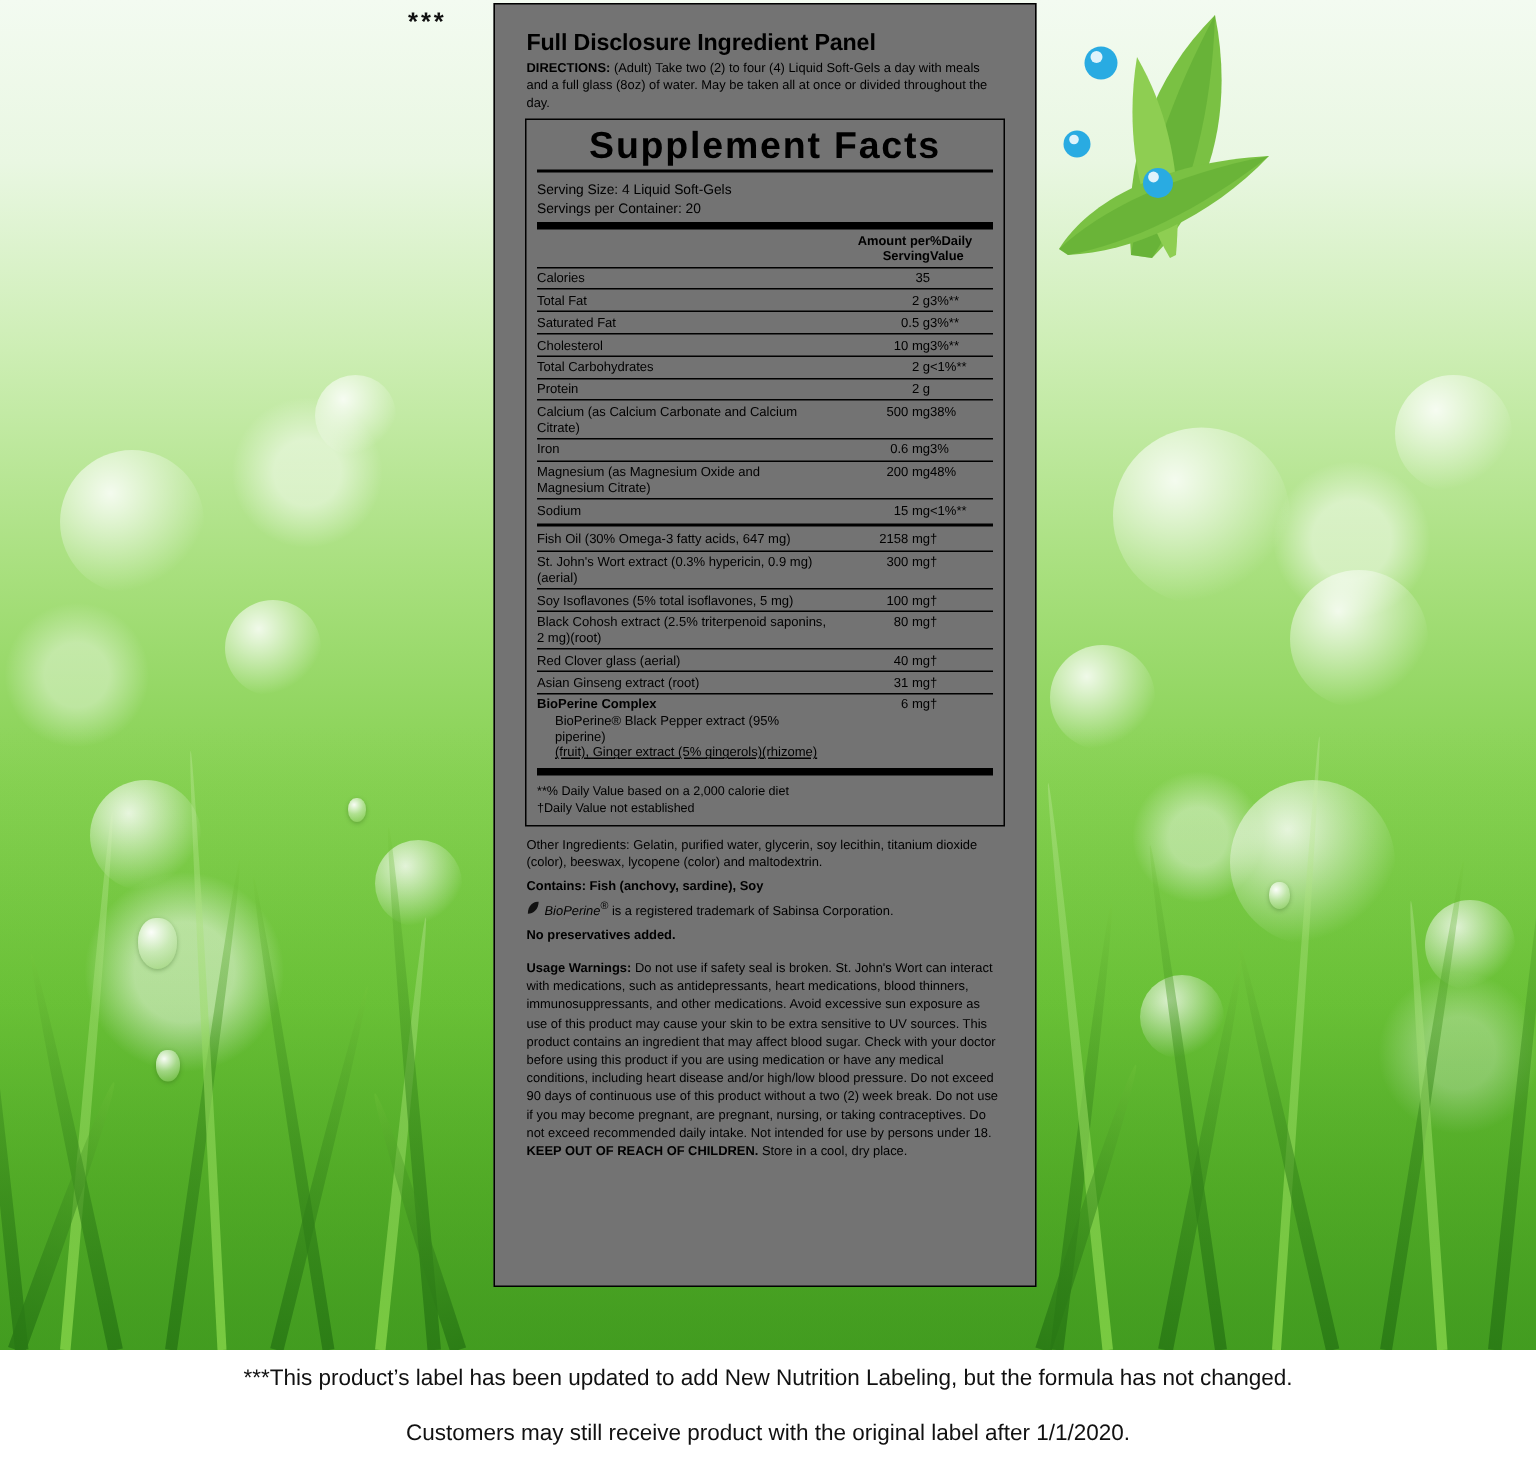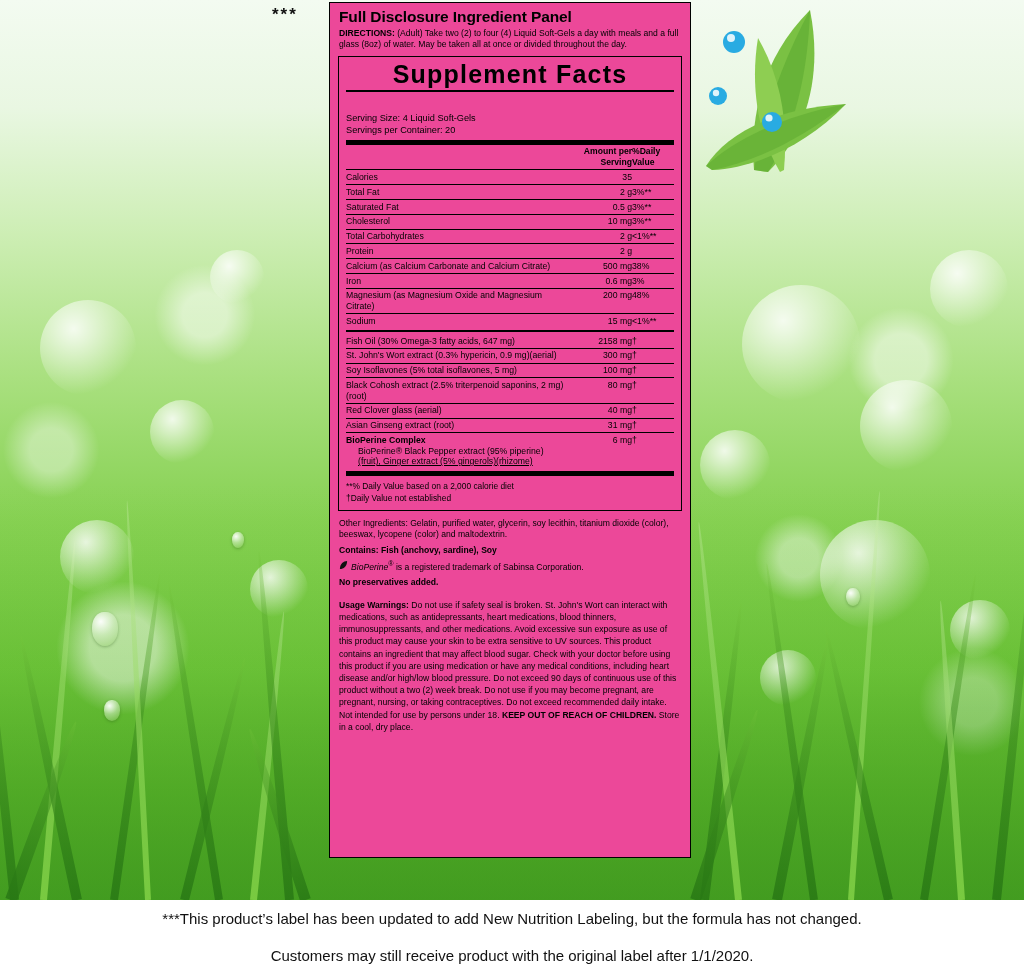--- a/index.html
+++ b/index.html
@@ -80,24 +80,24 @@
     height: 200px;
   }
 
   
   #label-panel {
     position: absolute;
     left: 329px;
     top: 2px;
     width: 362px;
     height: 856px;
-    background: #ec4899;
+    background: #737373;
     border: 1.5px solid #000;
     box-sizing: border-box;
-    padding: 0;
+    padding: 12px;
     color: #000;
   }
   .pad {
     padding: 0 9px;
   }
   #panel-title {
     font-size: 15.5px;
     font-weight: bold;
     margin: 5px 0 2px 0;
     letter-spacing: -0.1px;
@@ -275,21 +275,21 @@
     <div id="panel-title">Full Disclosure Ingredient Panel</div>
     <div id="directions">
       <b>DIRECTIONS:</b>
       <span>(Adult) Take two (2) to four (4) Liquid Soft-Gels a day with meals and a full glass (8oz) of water.  May be taken all at once or divided throughout the day.</span>
     </div>
   </div>
 
   <div id="facts-box">
     <div id="facts-title">Supplement Facts</div>
     <div class="rule-med"></div>
-    <div class="serving-line" style="margin-top:20px;">Serving Size:  4 Liquid Soft-Gels</div>
+    <div class="serving-line" style="margin-top:5px;">Serving Size:  4 Liquid Soft-Gels</div>
     <div class="serving-line">Servings per Container:  20</div>
     <div class="rule-thick"></div>
 
     <table class="facts">
       <tbody>
           <tr id="head-row" class="hairline">
         <td class="name"></td>
         <td class="amt">
           <span>Amount per</span><br>
           <span>Serving</span>

